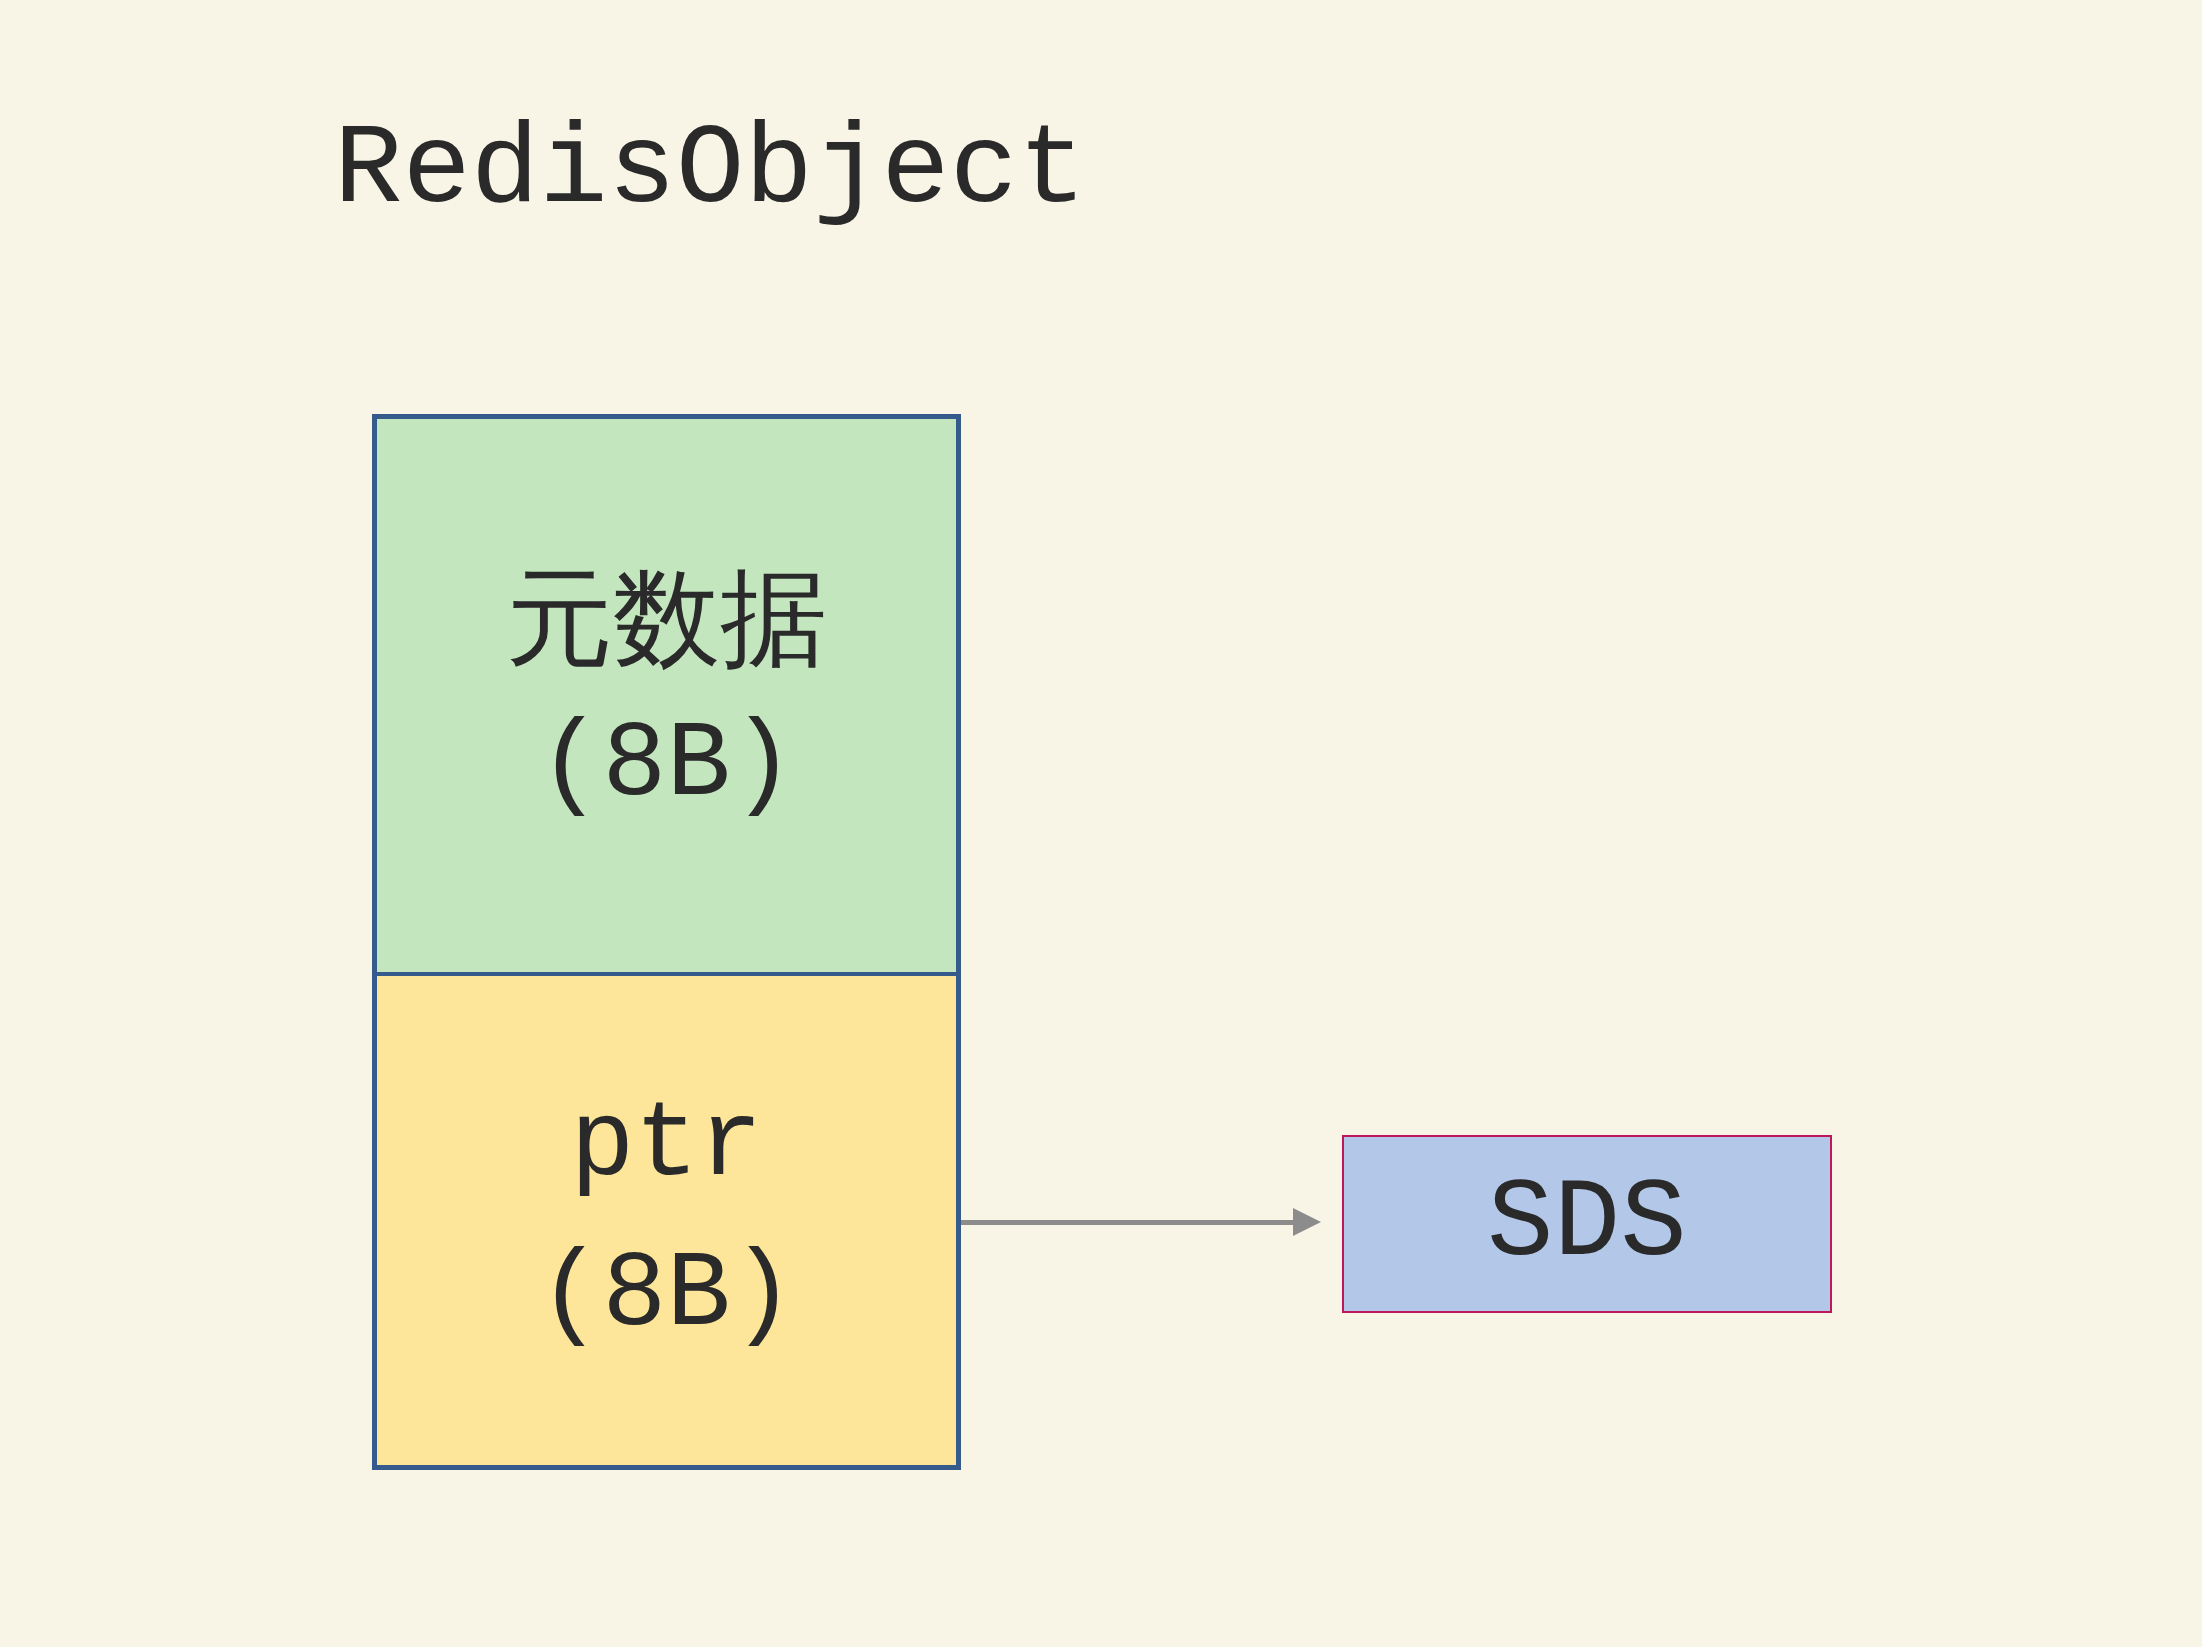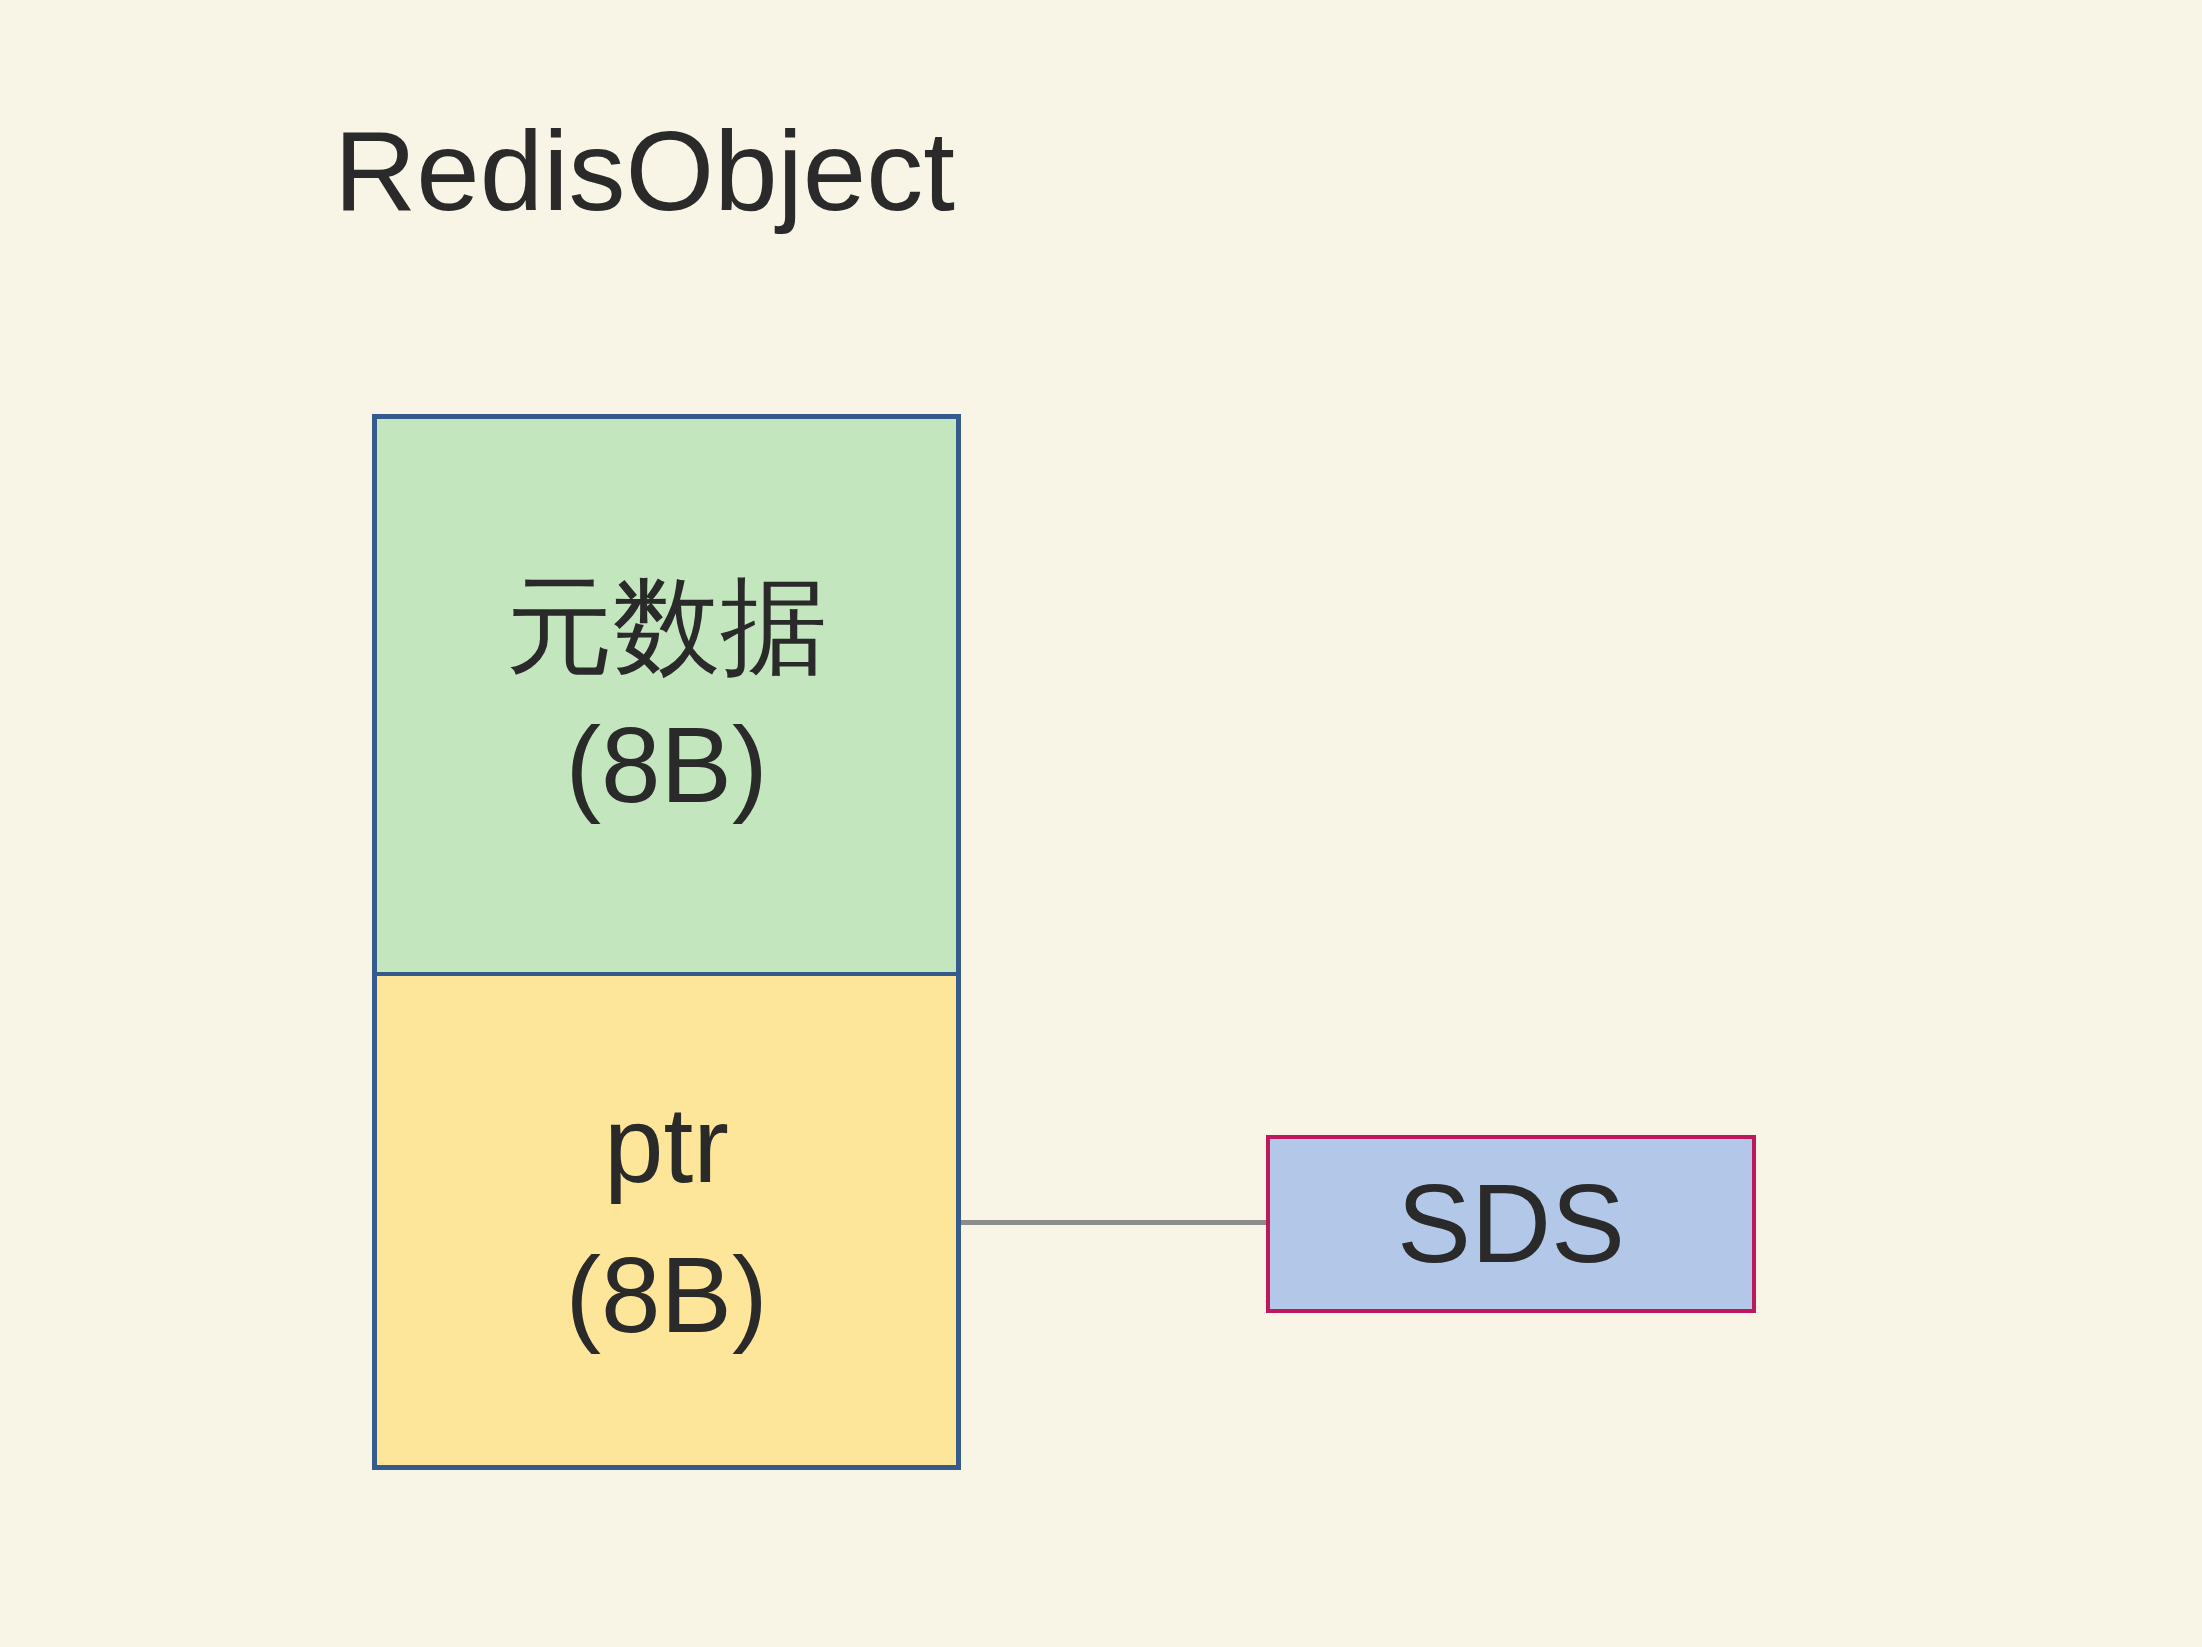--- a/index.html
+++ b/index.html
@@ -1,20 +1,20 @@
 <!DOCTYPE html>
 <html><head>
 <meta charset="utf-8">
 <style>
   html,body{margin:0;padding:0;}
   .canvas{
     position:relative;
     width:2203px;height:1648px;
     background:#f8f5e6;
-    font-family:Liberation Sans, sans-serif;
+    font-family:Liberation Mono, monospace;
     overflow:hidden;
   }
   .title{
     position:absolute;
     left:334px;top:111px;
     font-size:114px;
     line-height:1.06;
     color:#2a2a2a;
     letter-spacing:0px;
     white-space:nowrap;
@@ -64,24 +64,24 @@
   .arrow-head{
     position:absolute;
     right:0;top:10px;
     width:0;height:0;
     border-top:14px solid transparent;
     border-bottom:14px solid transparent;
     border-left:28px solid #8c8c8c;
   }
   .sds-box{
     position:absolute;
-    left:1266px;top:1135px;
+    left:1342px;top:1135px;
     width:490px;height:178px;
     background:#b3c7e8;
-    border:4px solid #be185d;
+    border:2px solid #be185d;
     box-sizing:border-box;
     display:flex;
     align-items:center;
     justify-content:center;
     font-size:111px;
     color:#2a2a2a;
   }
 </style>
 </head>
 <body>

